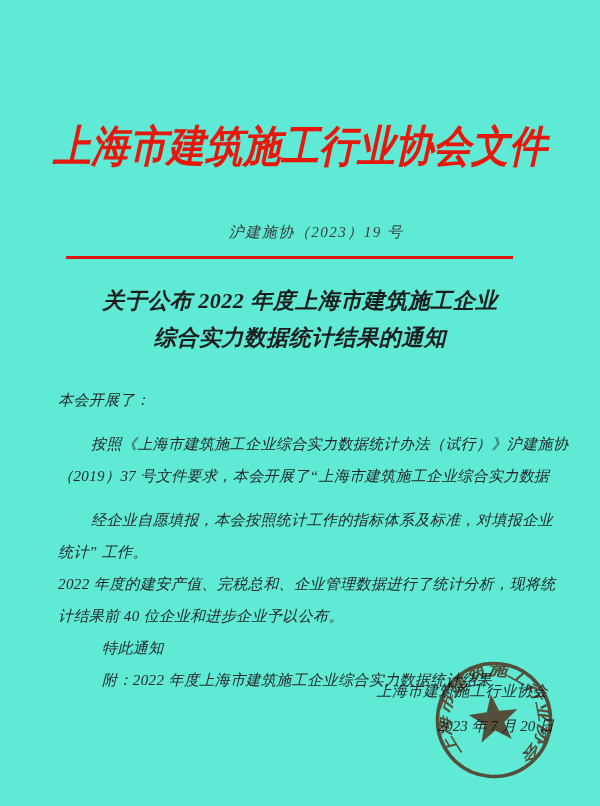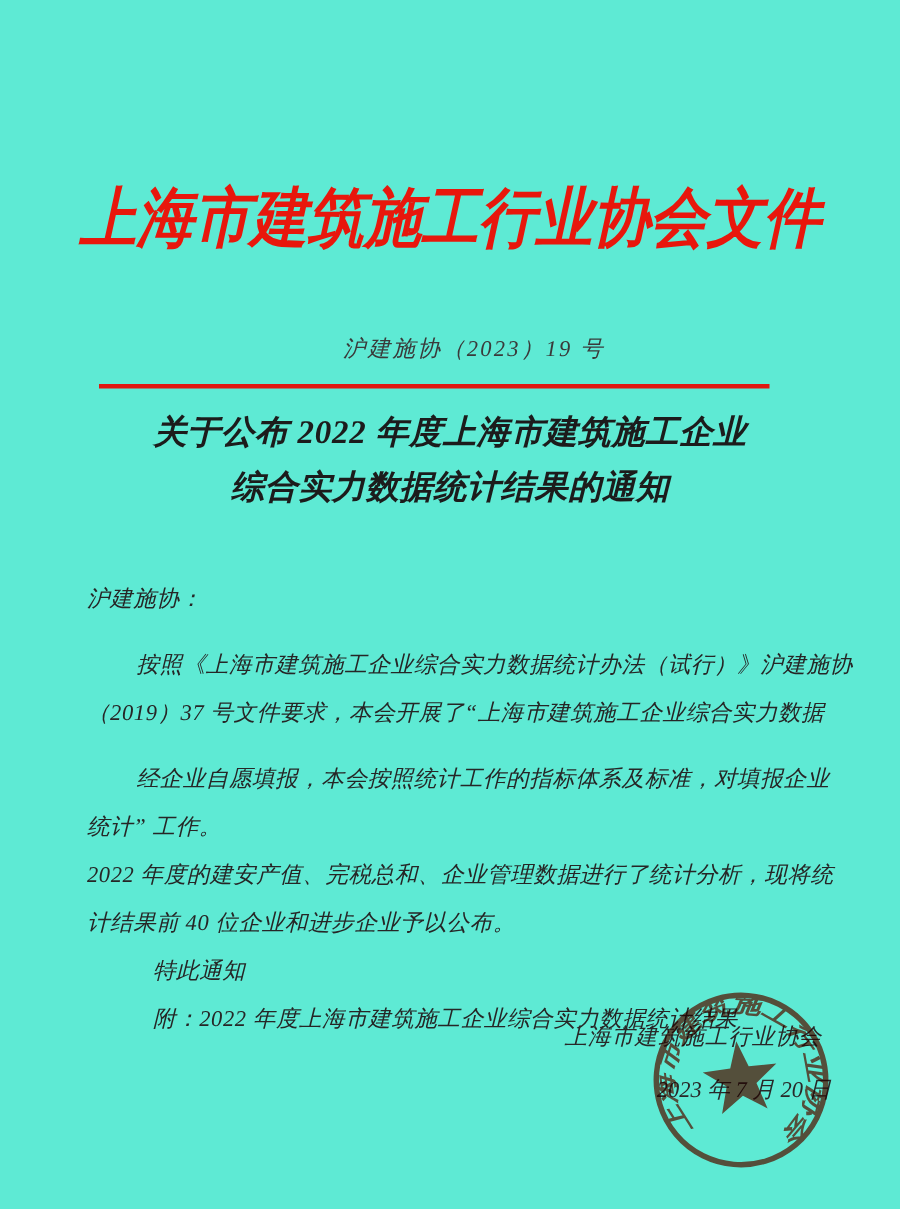--- a/index.html
+++ b/index.html
@@ -12,21 +12,21 @@
     color:#e8170c;font-weight:bold;font-size:38px;line-height:46px;white-space:nowrap;
   }
   .org-title .stretch{display:inline-block;transform:scaleY(1.14);transform-origin:50% 12%;}
   .doc-number{
     position:absolute;top:223px;left:0;width:100%;text-align:center;
     font-size:15px;letter-spacing:1.5px;color:#3a3a3a;padding-left:32px;box-sizing:border-box;
     white-space:nowrap;
   }
   .red-rule{position:absolute;top:256px;left:66px;width:447px;height:3px;background:#df1710;}
   .notice-title{
-    position:absolute;top:269px;left:0;width:100%;text-align:center;
+    position:absolute;top:282px;left:0;width:100%;text-align:center;
     font-size:22px;font-weight:bold;line-height:37px;color:#1c1c1c;letter-spacing:.5px;
   }
   .body-text{
     position:absolute;top:384px;left:58px;width:500px;
     font-size:15px;line-height:32px;letter-spacing:.4px;color:#262626;
   }
   .bl{white-space:nowrap;}
   .i2{padding-left:33px;margin-top:12px;}
   .i3{padding-left:44px;}
   .sig-org{position:absolute;top:682px;right:52px;font-size:15px;letter-spacing:.6px;white-space:nowrap;}
@@ -49,21 +49,21 @@
   <div class="doc-number">沪建施协（2023）19 号</div>
 
   <div class="red-rule"></div>
 
   <div class="notice-title">
     <div>关于公布 2022 年度上海市建筑施工企业</div>
     <div>综合实力数据统计结果的通知</div>
   </div>
 
   <div class="body-text">
-    <div class="bl">沪建施协：</div>
+    <div class="bl">本会开展了：</div>
     <div class="bl i2">按照《上海市建筑施工企业综合实力数据统计办法（试行）》沪建施协</div>
     <div class="bl">（2019）37 号文件要求，本会开展了“上海市建筑施工企业综合实力数据</div>
     <div class="bl i2">经企业自愿填报，本会按照统计工作的指标体系及标准，对填报企业</div>
     <div class="bl">统计” 工作。</div>
     <div class="bl">2022 年度的建安产值、完税总和、企业管理数据进行了统计分析，现将统</div>
     <div class="bl">计结果前 40 位企业和进步企业予以公布。</div>
     <div class="bl i3">特此通知</div>
     <div class="bl i3">附：2022 年度上海市建筑施工企业综合实力数据统计结果</div>
   </div>
 

